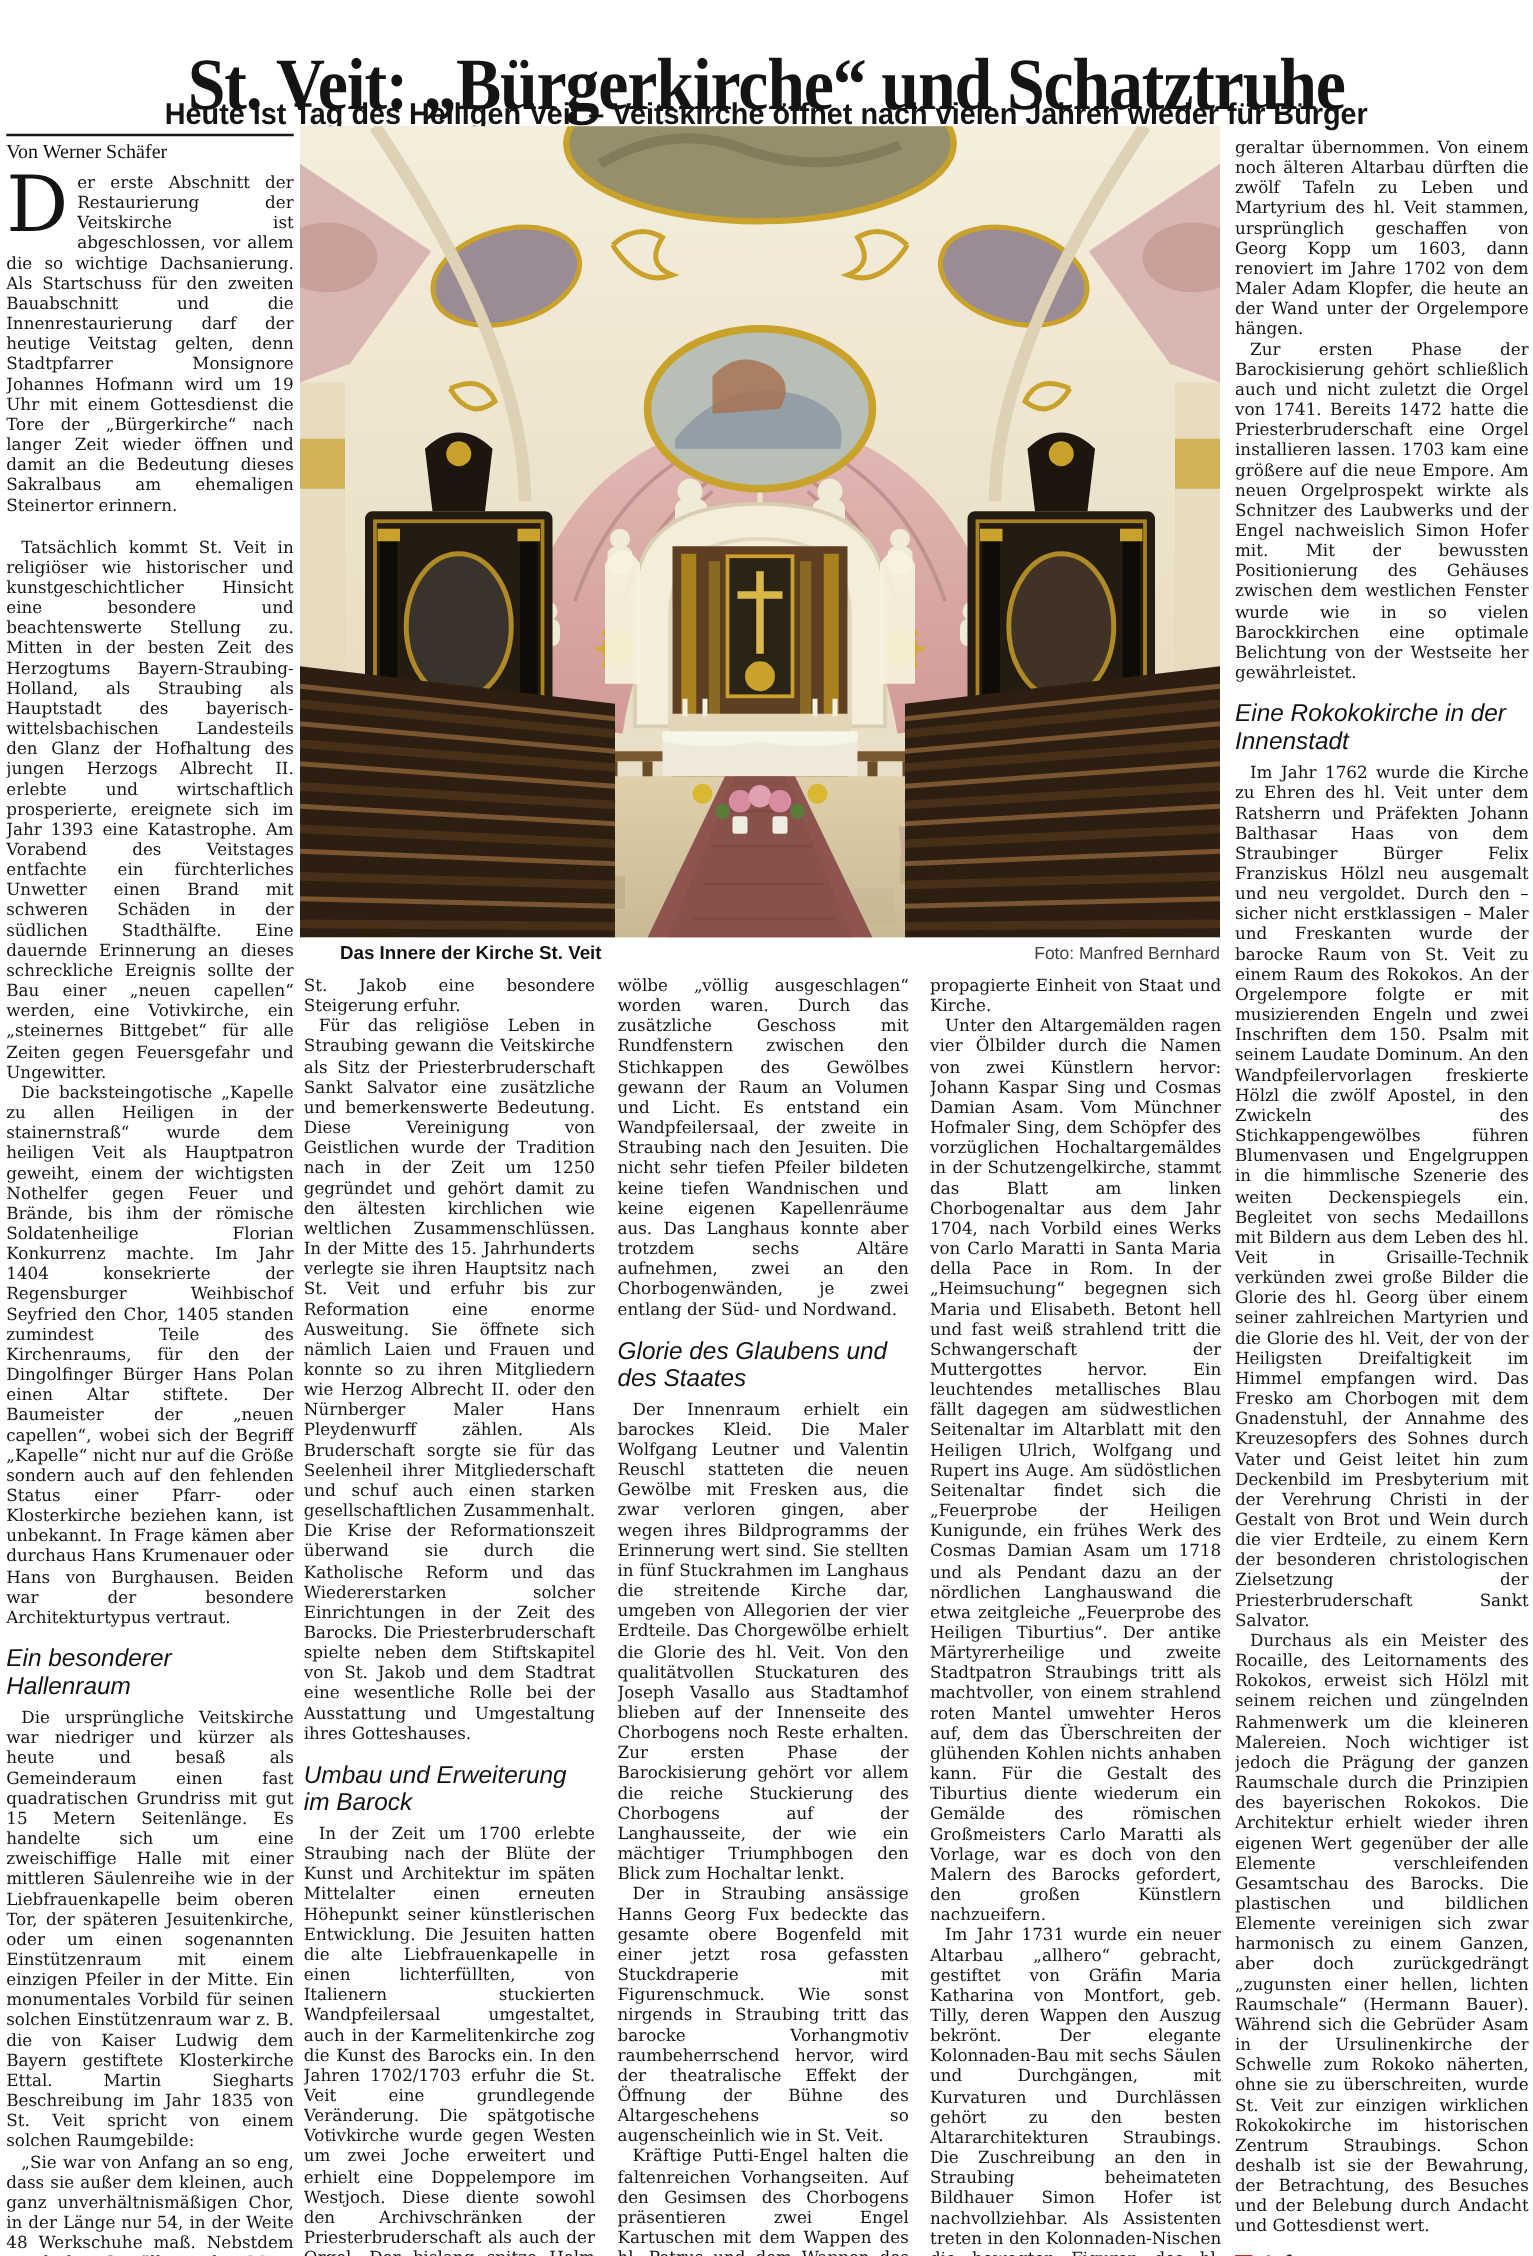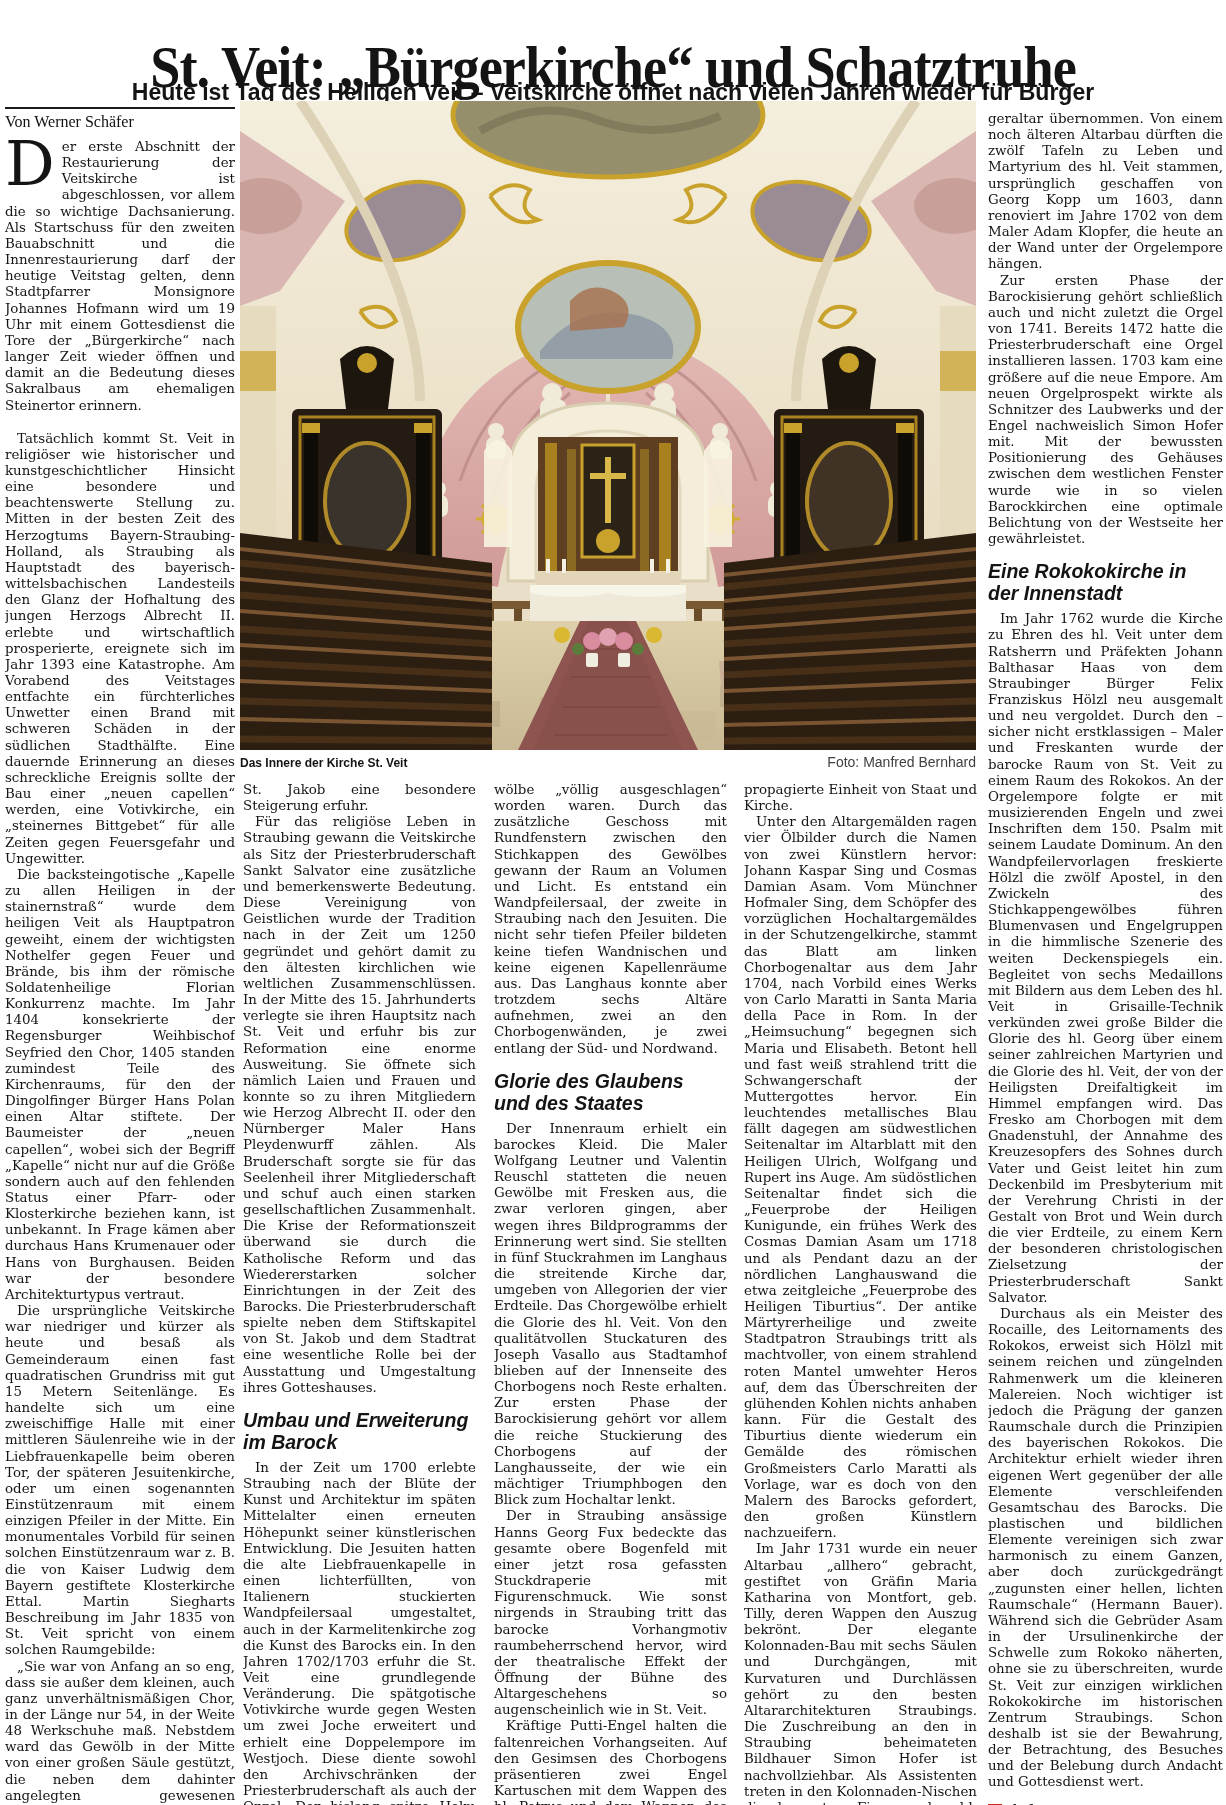--- a/index.html
+++ b/index.html
@@ -51,21 +51,21 @@
   .newscol p.lead{margin:0 0 17px 0;text-indent:0;}
   .dropcap{
     float:left;
     font-family:"DejaVu Serif", serif;
     font-size:62px;line-height:48px;
     padding:1px 7px 0 0;
   }
   h3.colhead{
     margin:13px 4px 7px 0;
     font-family:"Liberation Sans", sans-serif;
-    font-style:italic;font-weight:bold;
+    font-style:italic;font-weight:normal;
     font-size:19.5px;line-height:22px;
     text-align:left;letter-spacing:0;
   }
   .info-block{
     margin-top:12px;padding-bottom:7px;
     border-bottom:2px solid #b5372b;
     display:flex;align-items:center;gap:9px;
   }
   .info-square{width:14px;height:14px;background:#cc2a1e;display:inline-block;}
   .info-label{
@@ -74,21 +74,21 @@
   }
   .photo{
     position:absolute;left:240px;top:101px;width:736px;height:649px;
     background:#e9dfc8;
   }
   .caption-row{
     position:absolute;left:240px;top:754px;width:736px;
     display:flex;justify-content:space-between;align-items:baseline;
     font-family:"Liberation Sans", sans-serif;
   }
-  .caption{font-weight:bold;font-size:12px;}
+  .caption{font-weight:bold;font-size:15px;margin-left:32px;}
   .credit{font-size:14px;color:#404040;text-align:right;}
 </style>
 </head>
 <body>
 
 <h1 class="headline">St. Veit: „Bürgerkirche“ und Schatztruhe</h1>
 <h2 class="subheadline">Heute ist Tag des Heiligen Veit – Veitskirche öffnet nach vielen Jahren wieder für Bürger</h2>
 
 <div class="byline-rule"></div>
 <div class="byline">Von Werner Schäfer</div>
@@ -315,20 +315,21 @@
 
 <div class="caption-row">
   <span class="caption">Das Innere der Kirche St. Veit</span>
   <span class="credit">Foto: Manfred Bernhard</span>
 </div>
 
 <div class="newscol" id="col1">
     <p class="lead"><span class="dropcap">D</span>er erste Abschnitt der Restaurierung der Veitskirche ist abgeschlossen, vor allem die so wichtige Dachsanierung. Als Startschuss für den zweiten Bauabschnitt und die Innenrestaurierung darf der heutige Veitstag gelten, denn Stadtpfarrer Monsignore Johannes Hofmann wird um 19 Uhr mit einem Gottesdienst die Tore der „Bürgerkirche“ nach langer Zeit wieder öffnen und damit an die Bedeutung dieses Sakralbaus am ehemaligen Steinertor erinnern.</p>
     <p class="body">Tatsächlich kommt St. Veit in religiöser wie historischer und kunstgeschichtlicher Hinsicht eine besondere und beachtenswerte Stellung zu. Mitten in der besten Zeit des Herzogtums Bayern-Straubing-Holland, als Straubing als Hauptstadt des bayerisch-wittelsbachischen Landesteils den Glanz der Hofhaltung des jungen Herzogs Albrecht II. erlebte und wirtschaftlich prosperierte, ereignete sich im Jahr 1393 eine Katastrophe. Am Vorabend des Veitstages entfachte ein fürchterliches Unwetter einen Brand mit schweren Schäden in der südlichen Stadthälfte. Eine dauernde Erinnerung an dieses schreckliche Ereignis sollte der Bau einer „neuen capellen“ werden, eine Votivkirche, ein „steinernes Bittgebet“ für alle Zeiten gegen Feuersgefahr und Ungewitter.</p>
     <p class="body">Die backsteingotische „Kapelle zu allen Heiligen in der stainernstraß“ wurde dem heiligen Veit als Hauptpatron geweiht, einem der wichtigsten Nothelfer gegen Feuer und Brände, bis ihm der römische Soldatenheilige Florian Konkurrenz machte. Im Jahr 1404 konsekrierte der Regensburger Weihbischof Seyfried den Chor, 1405 standen zumindest Teile des Kirchenraums, für den der Dingolfinger Bürger Hans Polan einen Altar stiftete. Der Baumeister der „neuen capellen“, wobei sich der Begriff „Kapelle“ nicht nur auf die Größe sondern auch auf den fehlenden Status einer Pfarr- oder Klosterkirche beziehen kann, ist unbekannt. In Frage kämen aber durchaus Hans Krumenauer oder Hans von Burghausen. Beiden war der besondere Architekturtypus vertraut.</p>
+    <h3 class="colhead">Ein besonderer Hallenraum</h3>
     <p class="body">Die ursprüngliche Veitskirche war niedriger und kürzer als heute und besaß als Gemeinderaum einen fast quadratischen Grundriss mit gut 15 Metern Seitenlänge. Es handelte sich um eine zweischiffige Halle mit einer mittleren Säulenreihe wie in der Liebfrauenkapelle beim oberen Tor, der späteren Jesuitenkirche, oder um einen sogenannten Einstützenraum mit einem einzigen Pfeiler in der Mitte. Ein monumentales Vorbild für seinen solchen Einstützenraum war z. B. die von Kaiser Ludwig dem Bayern gestiftete Klosterkirche Ettal. Martin Siegharts Beschreibung im Jahr 1835 von St. Veit spricht von einem solchen Raumgebilde:</p>
     <p class="body">„Sie war von Anfang an so eng, dass sie außer dem kleinen, auch ganz unverhältnismäßigen Chor, in der Länge nur 54, in der Weite 48 Werkschuhe maß. Nebstdem ward das Gewölb in der Mitte von einer großen Säule gestützt, die neben dem dahinter angelegten gewesenen Chorgewölb die nöthige Aussicht sowohl auf den Chor, als auf die 2 Seitenaltäre benahm“.</p>
   </div>
 <div class="newscol" id="col2">
     <p class="cont">St. Jakob eine besondere Steigerung erfuhr.</p>
     <p class="body">Für das religiöse Leben in Straubing gewann die Veitskirche als Sitz der Priesterbruderschaft Sankt Salvator eine zusätzliche und bemerkenswerte Bedeutung. Diese Vereinigung von Geistlichen wurde der Tradition nach in der Zeit um 1250 gegründet und gehört damit zu den ältesten kirchlichen wie weltlichen Zusammenschlüssen. In der Mitte des 15. Jahrhunderts verlegte sie ihren Hauptsitz nach St. Veit und erfuhr bis zur Reformation eine enorme Ausweitung. Sie öffnete sich nämlich Laien und Frauen und konnte so zu ihren Mitgliedern wie Herzog Albrecht II. oder den Nürnberger Maler Hans Pleydenwurff zählen. Als Bruderschaft sorgte sie für das Seelenheil ihrer Mitgliederschaft und schuf auch einen starken gesellschaftlichen Zusammenhalt. Die Krise der Reformationszeit überwand sie durch die Katholische Reform und das Wiedererstarken solcher Einrichtungen in der Zeit des Barocks. Die Priesterbruderschaft spielte neben dem Stiftskapitel von St. Jakob und dem Stadtrat eine wesentliche Rolle bei der Ausstattung und Umgestaltung ihres Gotteshauses.</p>
     <h3 class="colhead">Umbau und Erweiterung im Barock</h3>
     <p class="body">In der Zeit um 1700 erlebte Straubing nach der Blüte der Kunst und Architektur im späten Mittelalter einen erneuten Höhepunkt seiner künstlerischen Entwicklung. Die Jesuiten hatten die alte Liebfrauenkapelle in einen lichterfüllten, von Italienern stuckierten Wandpfeilersaal umgestaltet, auch in der Karmelitenkirche zog die Kunst des Barocks ein. In den Jahren 1702/1703 erfuhr die St. Veit eine grundlegende Veränderung. Die spätgotische Votivkirche wurde gegen Westen um zwei Joche erweitert und erhielt eine Doppelempore im Westjoch. Diese diente sowohl den Archivschränken der Priesterbruderschaft als auch der Orgel. Der bislang spitze Helm des schlanken Turms wurde durch eine höhere achteckige Turmbekrönung mit Haube und Laterne ersetzt. Altarchor und Langhaus wurden erhöht, nachdem die Mittelsäule „herausgemauert“ und die spätgotischen Ge-</p>
   </div>
 <div class="newscol" id="col3">

